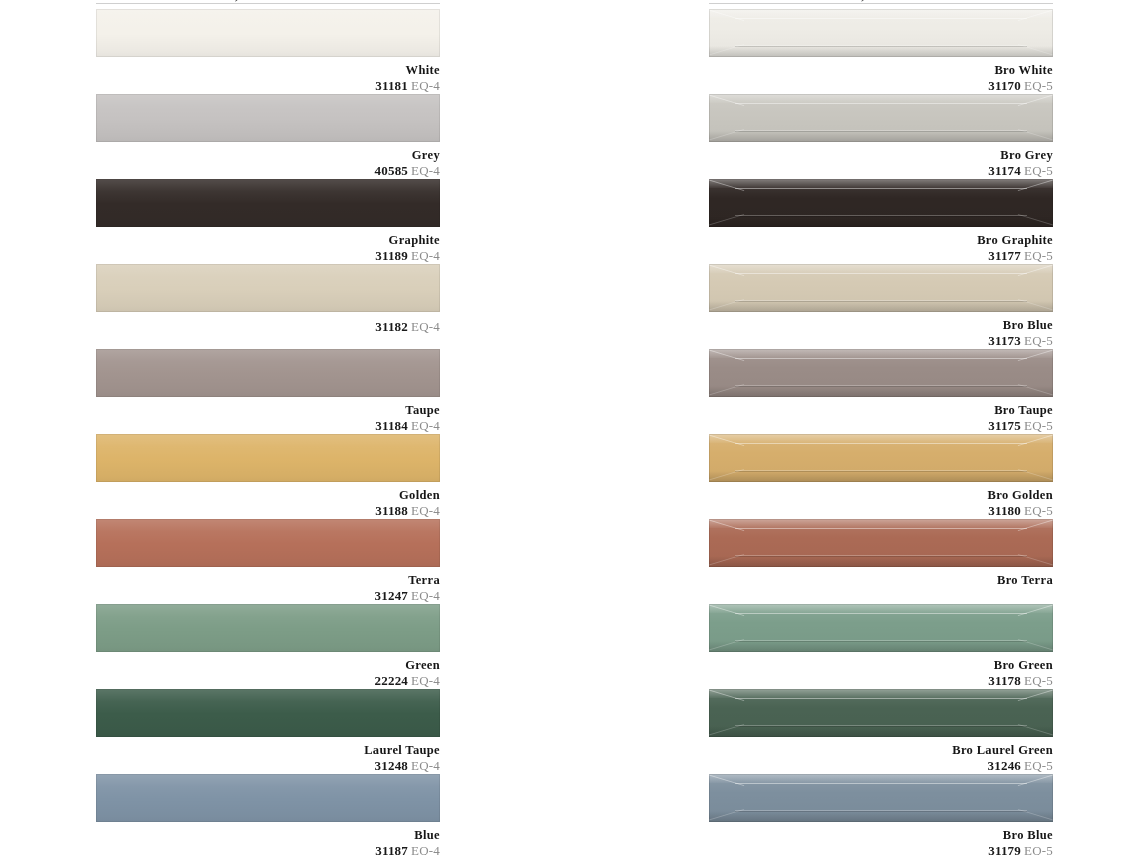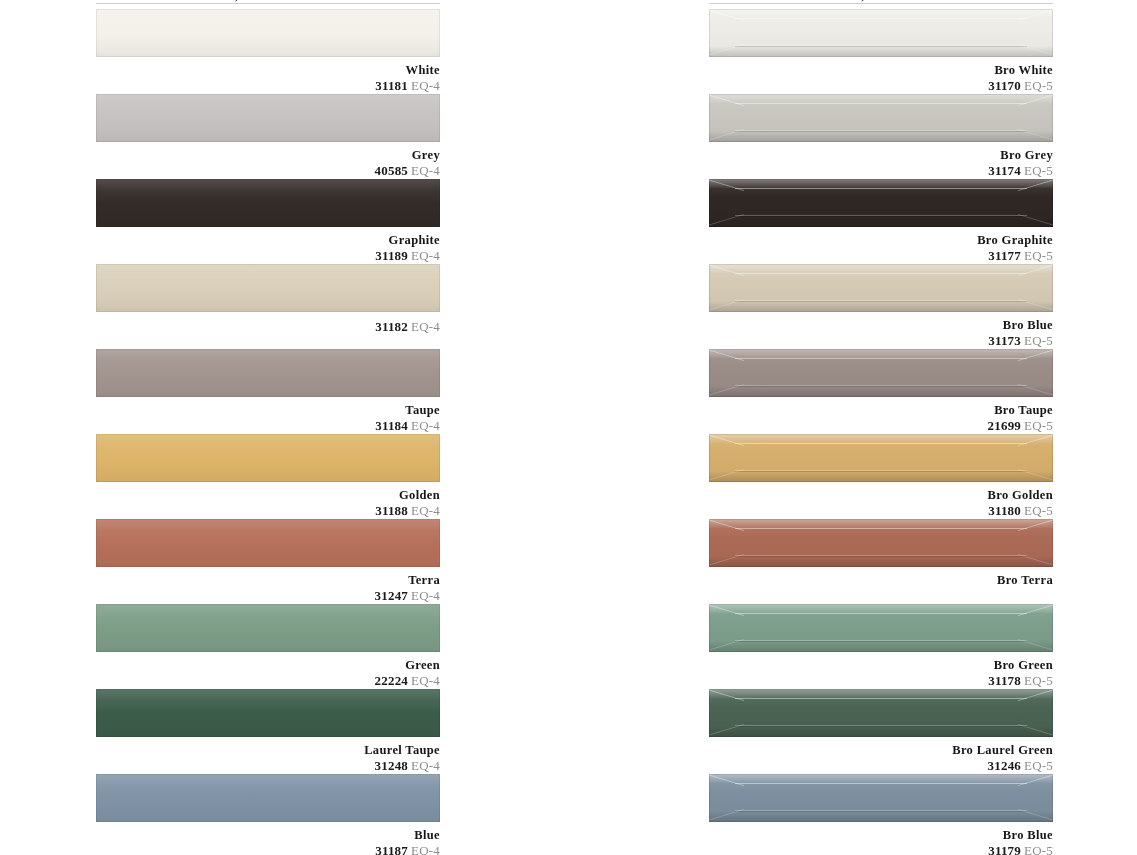--- a/index.html
+++ b/index.html
@@ -410,21 +410,21 @@
             <span class="cham bl">
               <i></i>
             </span>
             <span class="cham br">
               <i></i>
             </span>
           </span>
         </div>
         <div class="caption">
           <div class="tile-name">Bro Taupe</div>
-          <div class="tile-codes"><span class="tile-sku">21699</span><span class="tile-eq">EQ-5</span></div>
+          <div class="tile-codes"><span class="tile-sku">31175</span><span class="tile-eq">EQ-5</span></div>
         </div>
       </div>
       <div class="tile-item">
         <div class="swatch bevel" style="background: rgb(214, 174, 108);">
           <span class="bev">
             <span class="bev-gloss"></span>
             <span class="bev-top"></span>
             <span class="bev-bot"></span>
             <span class="bev-line-t"></span>
             <span class="bev-line-b"></span>

